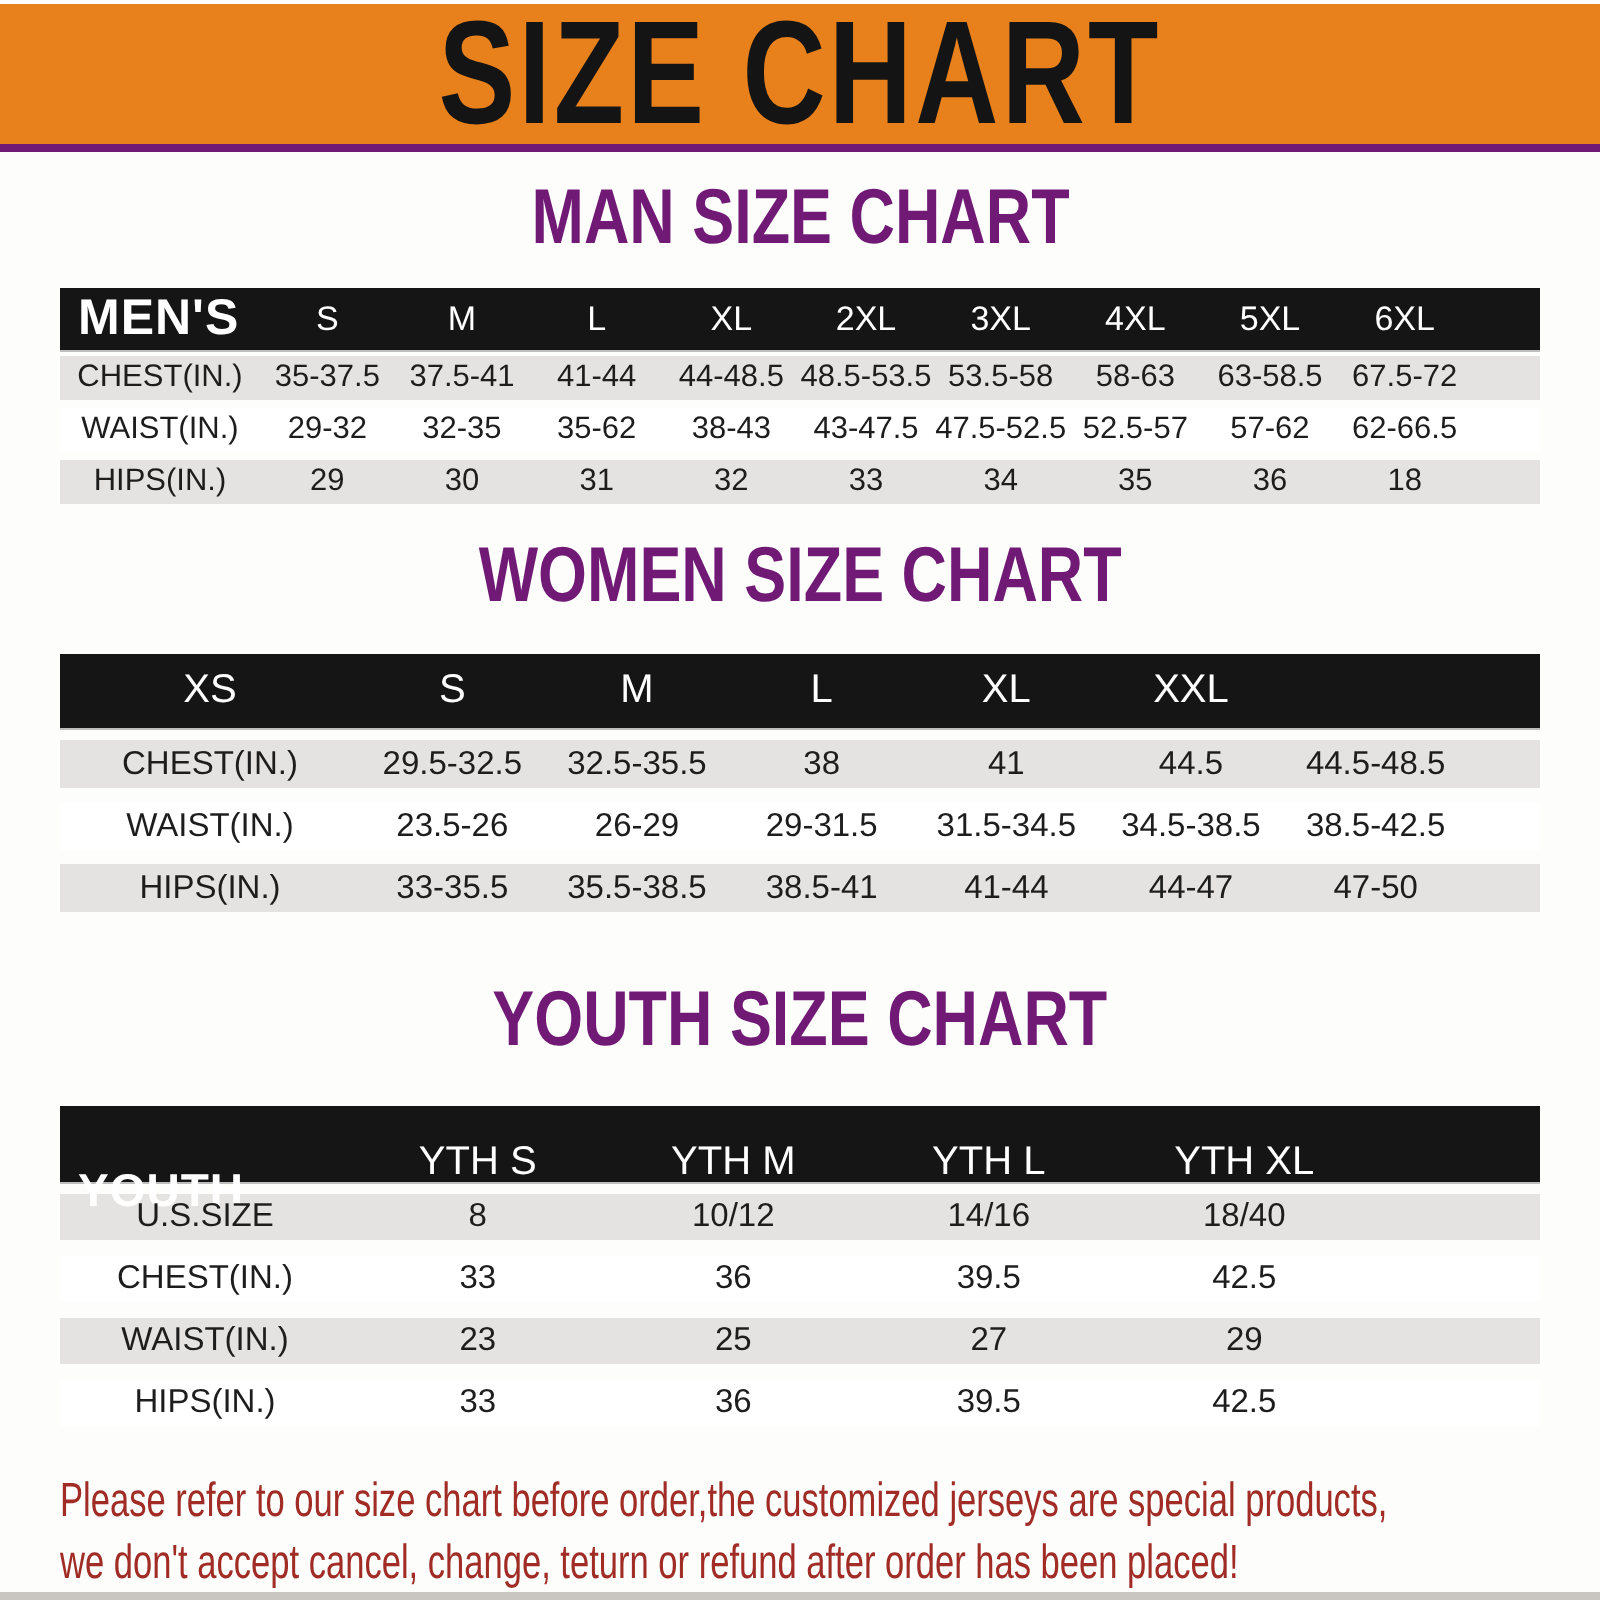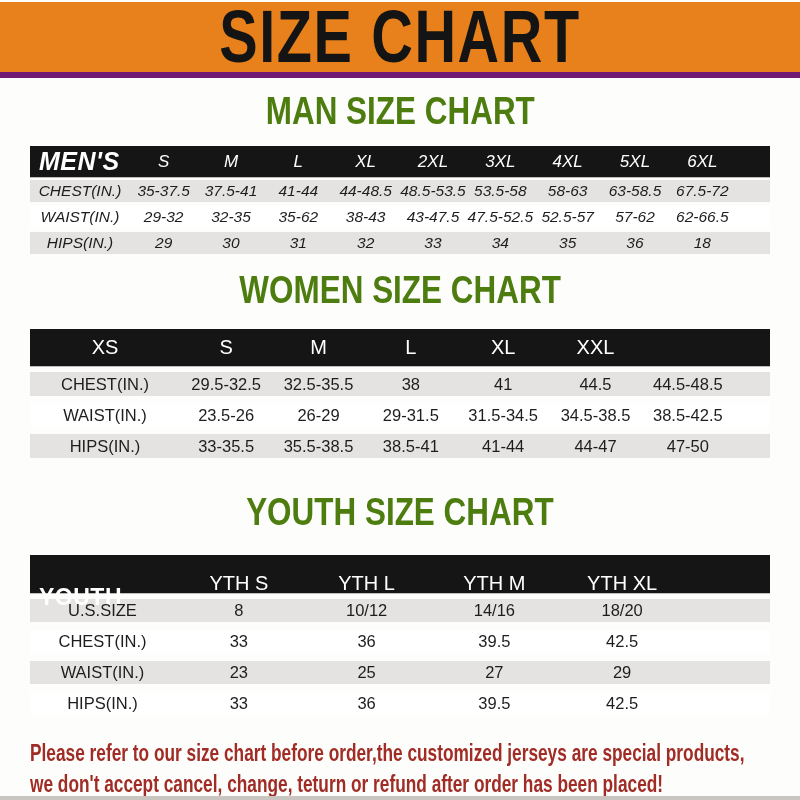--- a/index.html
+++ b/index.html
@@ -6,31 +6,31 @@
   body{
     width:800px;height:800px;position:relative;overflow:hidden;
     background:#fdfdfc;
     font-family:"Liberation Sans", sans-serif;
     -webkit-font-smoothing:antialiased;
   }
   
   .banner{
     margin-top:2px;height:70px;width:100%;
     background:#E8811B;
-    border-bottom:6px solid #701a75;
+    border-bottom:4px solid #701a75;
     display:flex;align-items:center;justify-content:center;
   }
   .banner-title{
     font-size:72px;font-weight:700;color:#141414;
     letter-spacing:2px;line-height:70px;white-space:nowrap;
     transform:scale(0.80,1.02);transform-origin:center;
   }
   
   .section-heading{
-    text-align:center;color:#4d7c0f;font-weight:700;
+    text-align:center;color:#701a75;font-weight:700;
     font-size:37px;line-height:36px;white-space:nowrap;
   }
   .section-heading > span{display:inline-block;transform:scale(0.85,1.05);transform-origin:center;}
   .heading-men{margin-top:15px;}
   .heading-women{margin-top:18px;}
   .heading-youth{margin-top:36px;}
   
   .stable{width:740px;margin:0 auto;}
   .trow{display:grid;align-items:center;}
   .thead{
@@ -39,21 +39,21 @@
   }
   .cell{text-align:center;white-space:nowrap;}
   .corner{
     text-align:left;padding-left:9px;font-weight:700;letter-spacing:0.5px;
   }
   .rlabel,.val{color:#1d1d1d;}
   .odd{background:#E5E3E1;}
   .even{background:#ffffff;}
   
   .table-men{margin-top:17px;}
-  .table-men .trow{grid-template-columns:100px repeat(9,1fr) 34px;font-style:italic;}
+  .table-men .trow{grid-template-columns:100px repeat(9,1fr) 34px;}
   .table-men .thead{height:31px;}
   .table-men .corner{font-size:25px;}
   .table-men .hsize{font-size:17px;}
   .table-men .odd,.table-men .even{height:22px;margin-top:4px;font-size:15.5px;}
   .table-men .thead + .odd{margin-top:3px;}
   
   .table-women{margin-top:21px;}
   .table-women .trow{grid-template-columns:150px repeat(6,1fr) 36px;}
   .table-women .thead{height:37px;}
   .table-women .corner{font-size:22px;}
@@ -64,21 +64,21 @@
   .table-youth{margin-top:25px;}
   .table-youth .trow{grid-template-columns:145px repeat(4,1fr) 84px;}
   .table-youth .thead{height:38px;}
   .table-youth .corner{font-size:23px;margin-top:29px;}
   .table-youth .hsize{font-size:20px;}
   .table-youth .odd,.table-youth .even{height:23px;margin-top:8px;font-size:16.5px;}
   .table-youth .thead + .odd{margin-top:6px;}
   
   .footer-note{
     margin-top:22px;padding-left:30px;
-    font-size:24px;line-height:31px;font-weight:700;white-space:nowrap;
+    font-size:24px;line-height:31px;font-weight:400;white-space:nowrap;
   }
   .footer-note .line{display:block;transform:scale(0.72,1);transform-origin:left center;}
   
   .bottom-strip{position:absolute;left:0;bottom:0;width:100%;height:4px;background:#c9c5c1;}
 </style>
 </head>
 <body>
 
 <div class="banner" style="background: rgb(232, 129, 27);">
   <div class="banner-title" style="color: rgb(20, 20, 20);">SIZE CHART</div>
@@ -187,31 +187,31 @@
     </div>
   </div>
 
 <div class="section-heading heading-youth">
   <span>YOUTH SIZE CHART</span>
 </div>
 <div class="stable table-youth">
     <div class="trow thead">
       <div class="cell corner">YOUTH</div>
       <div class="cell hsize">YTH S</div>
+      <div class="cell hsize">YTH M</div>
       <div class="cell hsize">YTH L</div>
-      <div class="cell hsize">YTH M</div>
       <div class="cell hsize">YTH XL</div>
       <div class="cell filler"></div>
     </div>
     <div class="trow odd">
       <div class="cell rlabel">U.S.SIZE</div>
       <div class="cell val">8</div>
       <div class="cell val">10/12</div>
       <div class="cell val">14/16</div>
-      <div class="cell val">18/20</div>
+      <div class="cell val">18/40</div>
       <div class="cell filler"></div>
     </div>
     <div class="trow even">
       <div class="cell rlabel">CHEST(IN.)</div>
       <div class="cell val">33</div>
       <div class="cell val">36</div>
       <div class="cell val">39.5</div>
       <div class="cell val">42.5</div>
       <div class="cell filler"></div>
     </div>

